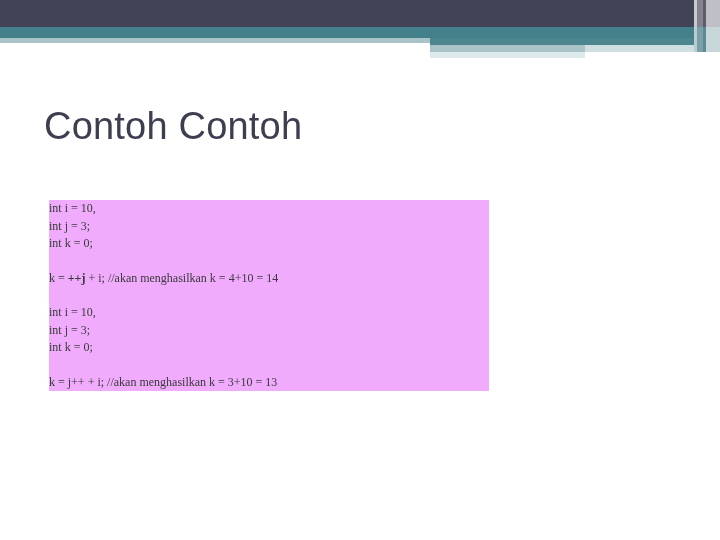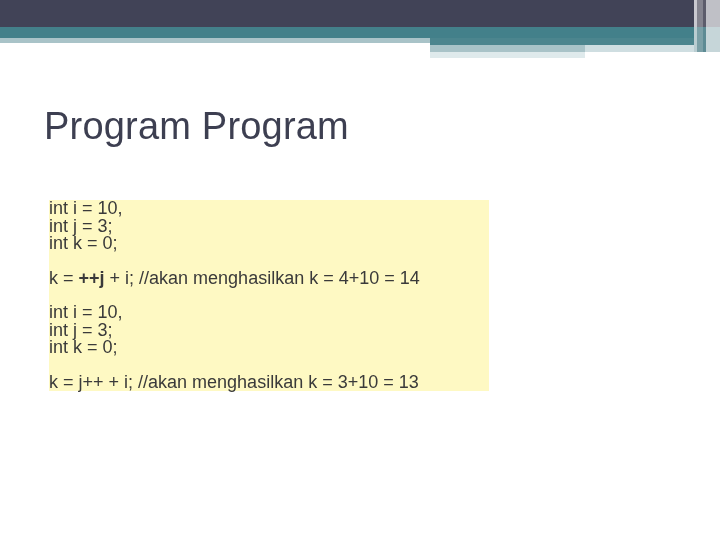--- a/index.html
+++ b/index.html
@@ -140,23 +140,23 @@
     white-space: nowrap;
     line-height: 1.1;
   }
 
   
   .code-block {
     position: absolute;
     left: 49px;
     top: 200px;
     width: 440px;
-    background: #fef9c3;
-    font-family: Liberation Sans, sans-serif;
-    font-size: 18px;
+    background: #f0abfc;
+    font-family: Liberation Serif, serif;
+    font-size: 12px;
     line-height: 17.5px;
     color: #3a3a3a;
     white-space: pre;
   }
   .code-group {
     margin: 0;
   }
   .code-gap {
     height: 17px;
   }
@@ -187,17 +187,17 @@
     <div class="vstripe vstripe-d"></div>
 
     <div class="vstripe-lower vstripe-lower-a"></div>
     <div class="vstripe-lower vstripe-lower-b"></div>
     <div class="vstripe-lower vstripe-lower-c"></div>
     <div class="vstripe-lower vstripe-lower-d"></div>
 
     <div class="vstripe-white"></div>
   </div>
 
-  <div class="slide-title">Program Program</div>
+  <div class="slide-title">Contoh Contoh</div>
 
   <div class="code-block" id="code-block"><div class="code-group"><div class="code-line">int i = 10,</div><div class="code-line">int j = 3;</div><div class="code-line">int k = 0;</div></div><div class="code-gap"></div><div class="code-group"><div class="code-line">k = <b>++j</b> + i; //akan menghasilkan k = 4+10 = 14</div></div><div class="code-gap"></div><div class="code-group"><div class="code-line">int i = 10,</div><div class="code-line">int j = 3;</div><div class="code-line">int k = 0;</div></div><div class="code-gap"></div><div class="code-group"><div class="code-line">k = j++ + i; //akan menghasilkan k = 3+10 = 13</div></div></div>
 
 </div>
 
 </body></html>

